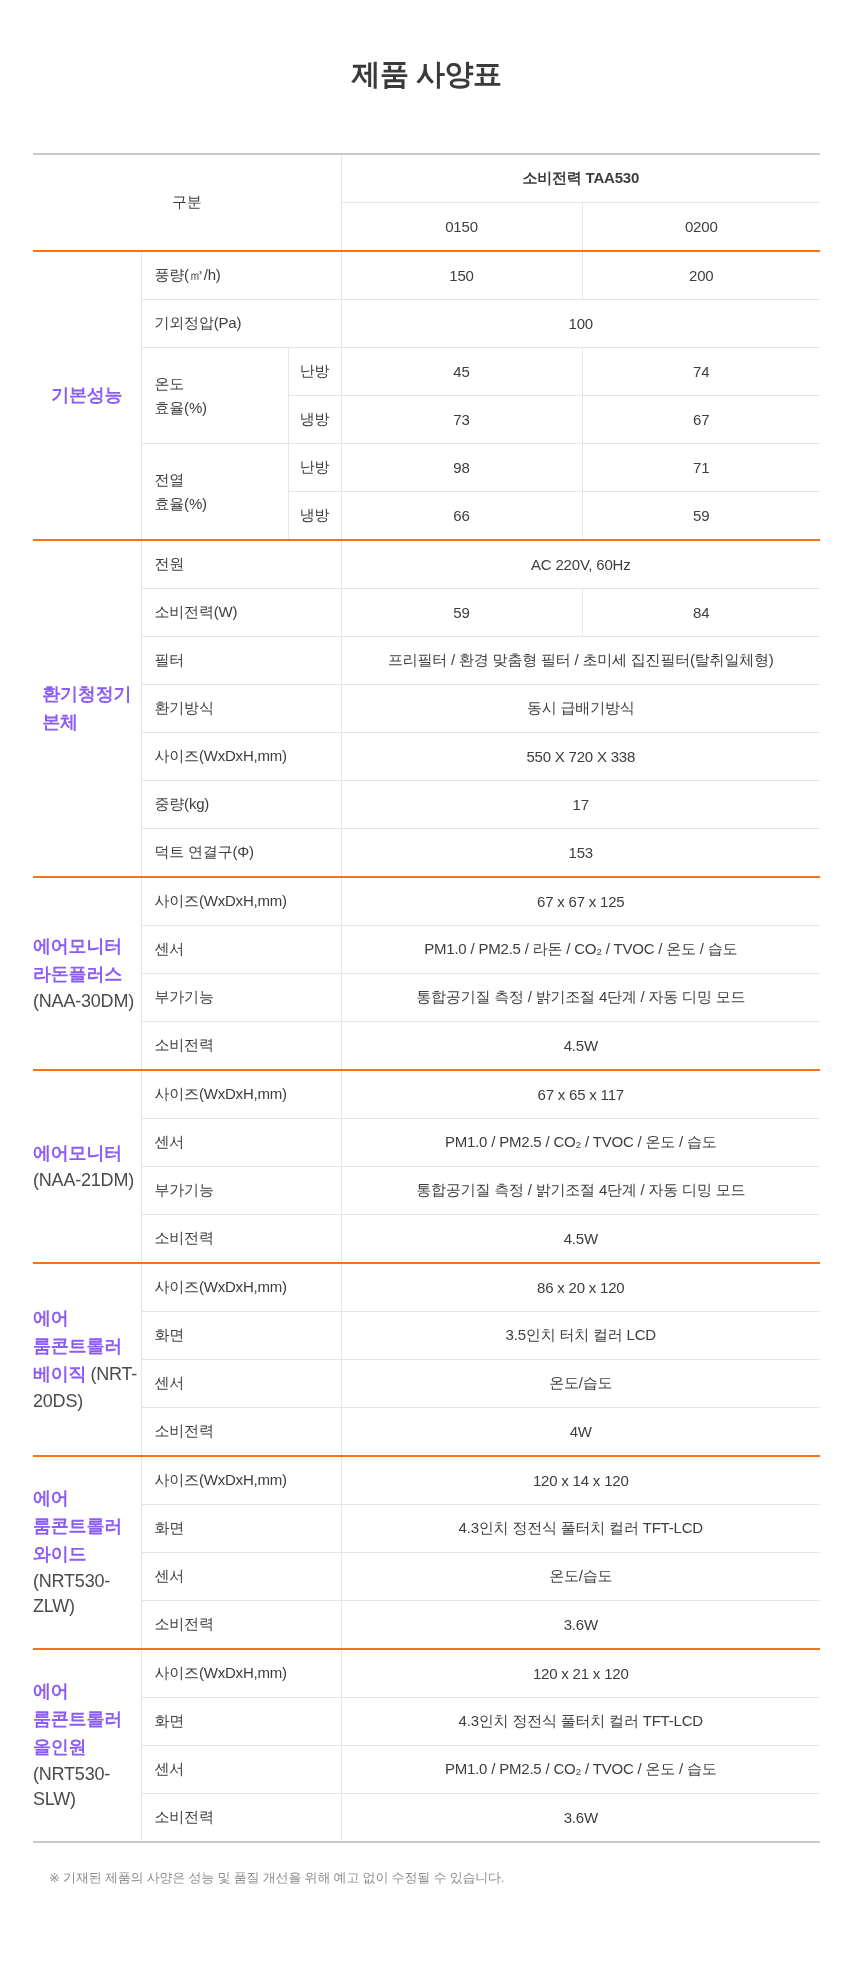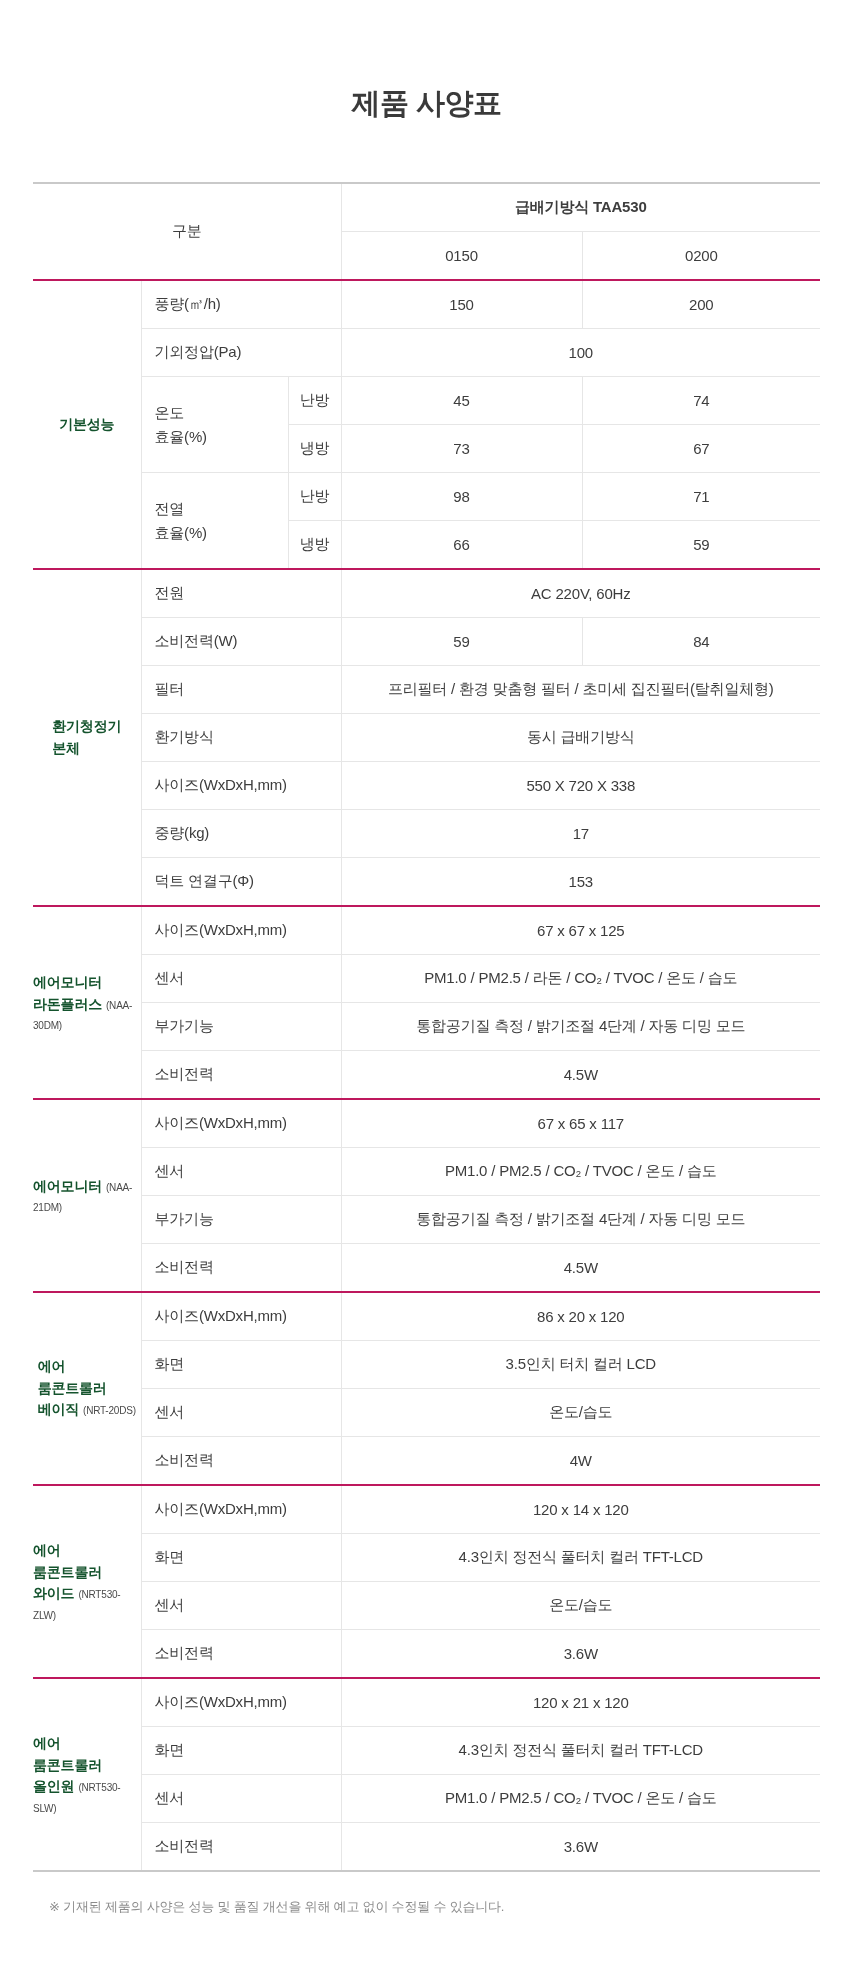--- a/index.html
+++ b/index.html
@@ -2,21 +2,21 @@
 <html lang="ko"><head>
 <meta charset="utf-8">
 <style>
   html,body{margin:0;padding:0;background:#ffffff;}
   body{
     width:860px;height:1986px;
     font-family:"Liberation Sans","DejaVu Sans",sans-serif;
     color:#3d3d3d;
     -webkit-font-smoothing:antialiased;
   }
-  .wrap{padding-top:84px;}
+  .wrap{padding-top:55px;}
   .title{
     width:787px;margin:0 0 0 33px;
     text-align:center;
     font-size:29px;font-weight:700;color:#3a3a3a;
     letter-spacing:-0.5px;
   }
   table.spec{
     table-layout:fixed;
     width:787px;
     margin:58px 0 0 33px;
@@ -31,29 +31,29 @@
     height:47px;
     padding:0;
     font-size:15px;
     font-weight:400;
     text-align:center;
     vertical-align:middle;
     color:#3d3d3d;
     letter-spacing:-0.2px;
   }
   
-  .spec .gt{border-top:2px solid #be185d;}
+  .spec .gt{border-top:2px solid #f97316;}
   .spec th.cat{font-weight:400;}
   .spec th.prod{font-weight:700;}
   .spec td.label{text-align:left;padding-left:13px;}
   .pre{white-space:pre-line;line-height:1.55;}
   .spec td.group{text-align:center;}
   .group .inner{display:inline-block;text-align:left;vertical-align:middle;}
-  .group .name{font-weight:700;font-size:14px;line-height:1.55;white-space:pre-line;color:#14532d;}
-  .group .code{font-weight:400;font-size:10px;line-height:1.4;color:#4a4a4a;margin-top:3px;}
+  .group .name{font-weight:700;font-size:18px;line-height:1.55;white-space:pre-line;color:#8b5cf6;}
+  .group .code{font-weight:400;font-size:18px;line-height:1.4;color:#4a4a4a;margin-top:3px;}
   .footnote{
     margin:26px 0 0 49px;
     font-size:13px;
     color:#8c8c8c;
     letter-spacing:-0.2px;
   }
 </style>
 </head>
 <body>
 
@@ -66,21 +66,21 @@
       <col style="width:108px">
         <col style="width:147px">
         <col style="width:53px">
         <col style="width:241px">
         <col style="width:238px">
     </colgroup>
 
     <tbody>
         <tr>
       <th class="cat" rowspan="2" colspan="3">구분</th>
-      <th class="prod" colspan="2">급배기방식 TAA530</th>
+      <th class="prod" colspan="2">소비전력 TAA530</th>
     </tr>
     <tr>
       <th>0150</th>
       <th>0200</th>
     </tr>
 
     <tr>
       <td class="group gt" rowspan="6">
         <span class="inner"><span class="name">기본성능</span></span>
       </td>

